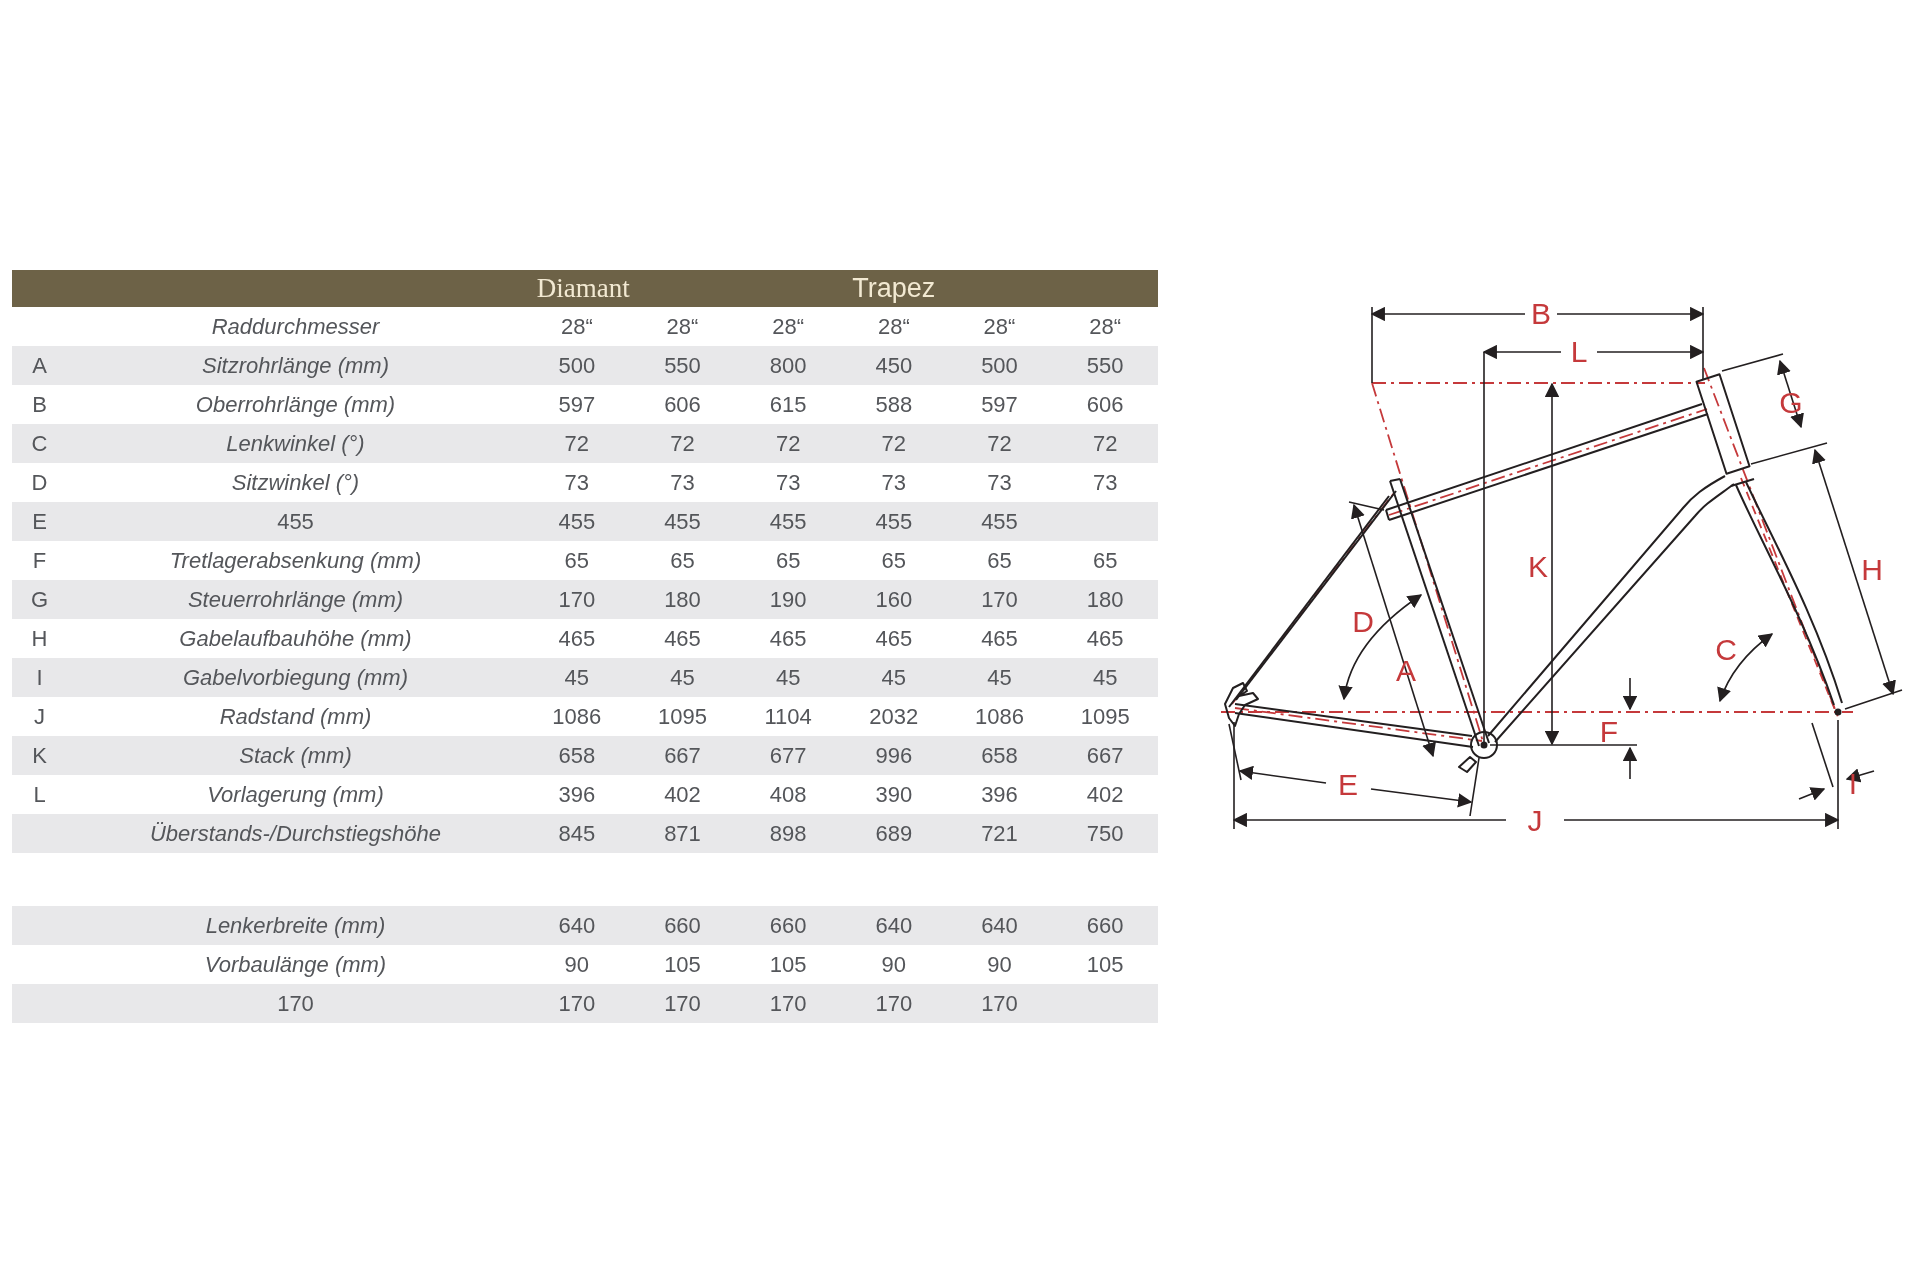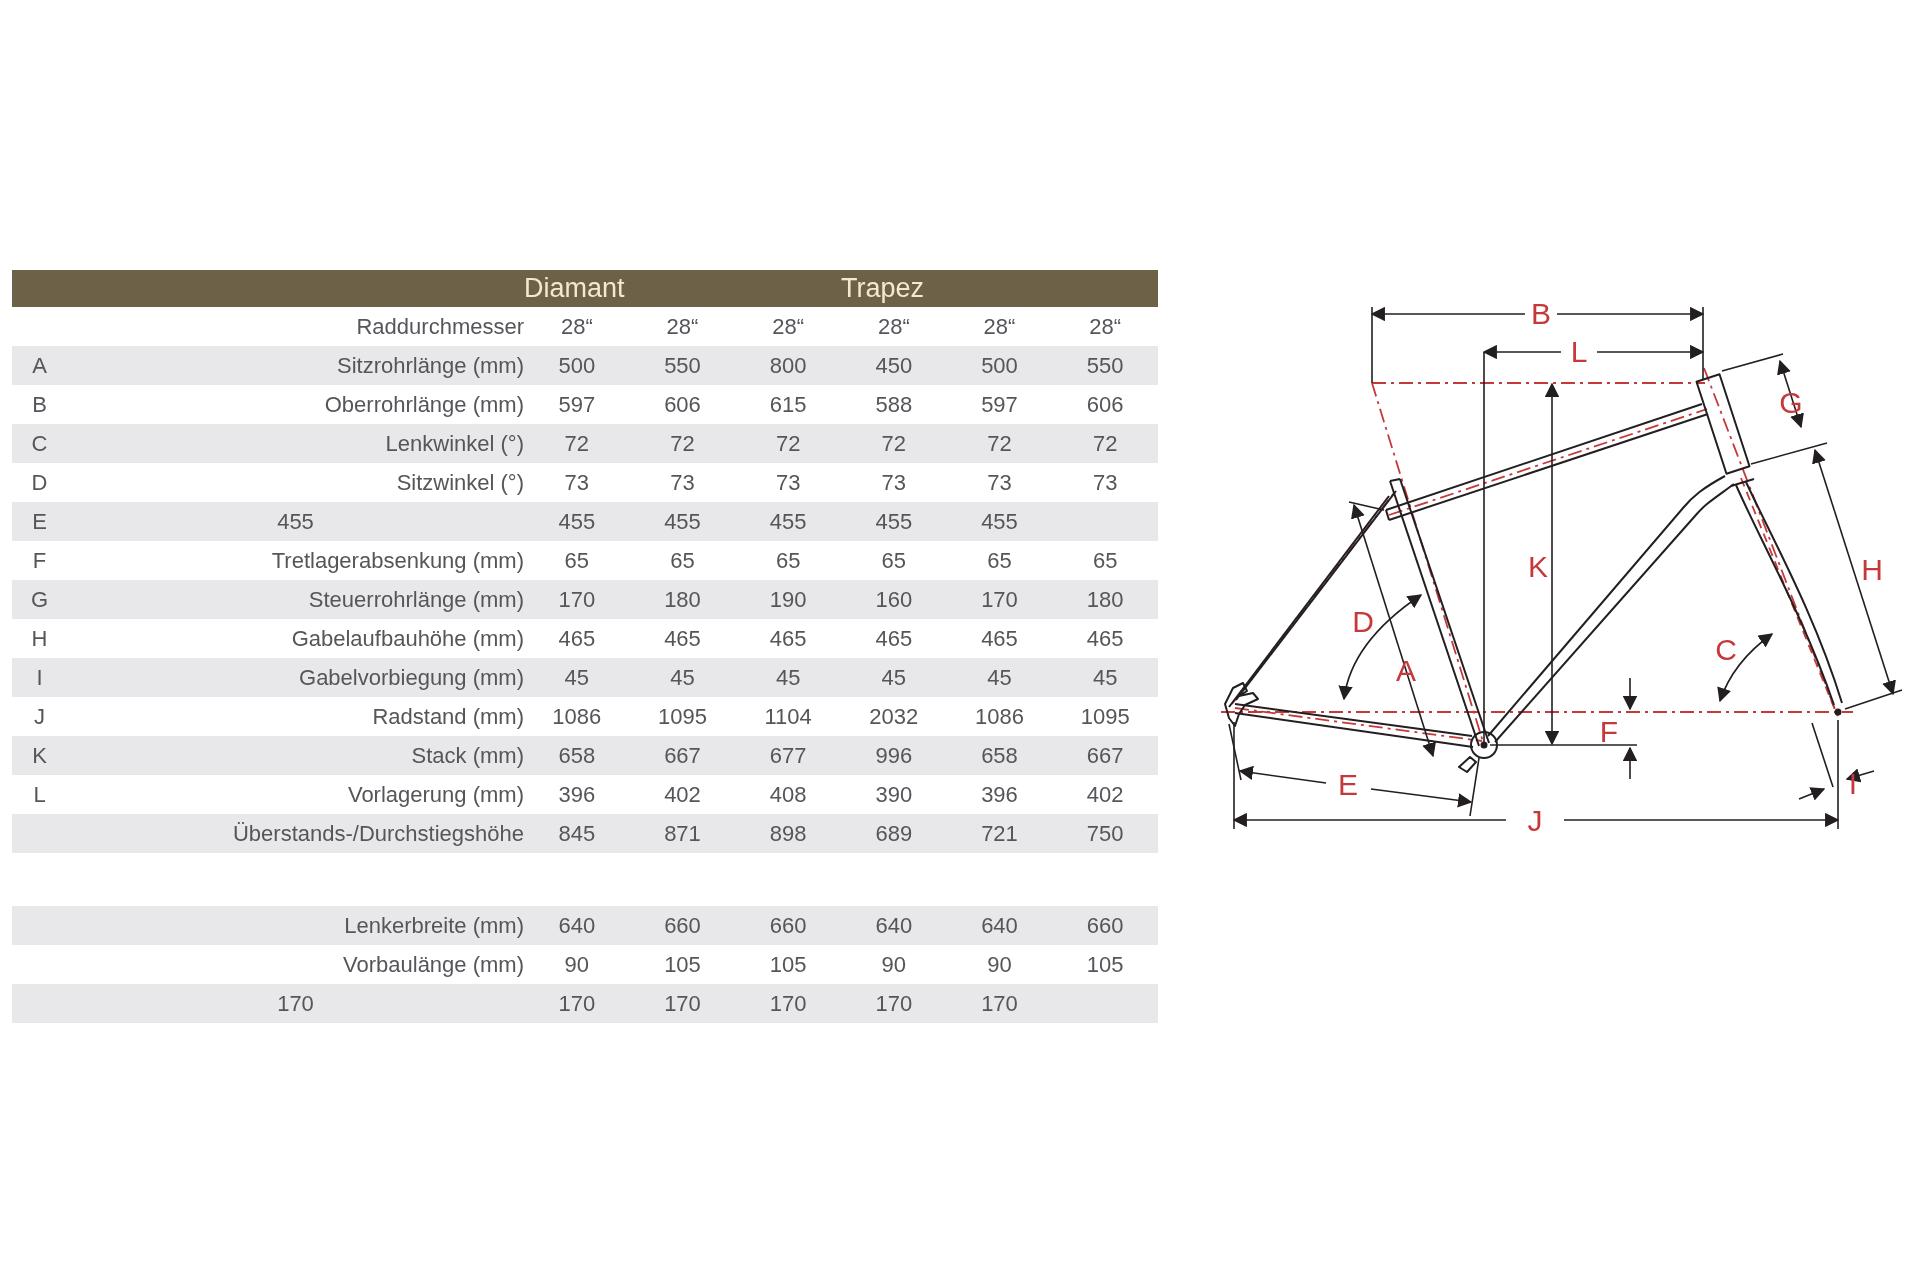--- a/index.html
+++ b/index.html
@@ -11,29 +11,29 @@
   
   .geo-table{
     position:absolute;left:12px;top:270px;width:1146px;
     font-size:22px;color:#54565a;
   }
   .thead{
     height:37px;background:#6d6247;
     display:grid;grid-template-columns:55px 457px repeat(6,1fr);
     align-items:center;color:#f2e9d2;font-size:27px;
   }
-  .thead .g1{grid-column:3 / span 1;text-align:left;}
-  .thead .g2{grid-column:6 / span 1;text-align:left;}
+  .thead .g1{grid-column:3 / span 1;text-align:right;font-family:Liberation Serif, serif;}
+  .thead .g2{grid-column:6 / span 1;text-align:center;}
   .grow{
     height:39px;display:grid;grid-template-columns:55px 457px repeat(6,1fr);
     align-items:center;
   }
   .grow.gray{background:#e8e8ea;}
   .letter{text-align:center;}
-  .label{text-align:right;}
+  .label{text-align:center;font-style:italic;}
   .val{text-align:center;}
   .spacer{height:53px;}
   
   .diagram{position:absolute;left:1205px;top:280px;}
   .dim{font-family:"Liberation Sans",sans-serif;font-size:30px;fill:#c5393b;text-anchor:middle;}
   .blk{stroke:#231f20;stroke-width:2;fill:none;stroke-linejoin:round;}
   .dimln{stroke:#231f20;stroke-width:1.6;fill:none;}
   .red{stroke:#c5393b;stroke-width:1.8;fill:none;}
   .dashdot{stroke-dasharray:14 5 3 5;}
   .dash{stroke-dasharray:9 6;}

